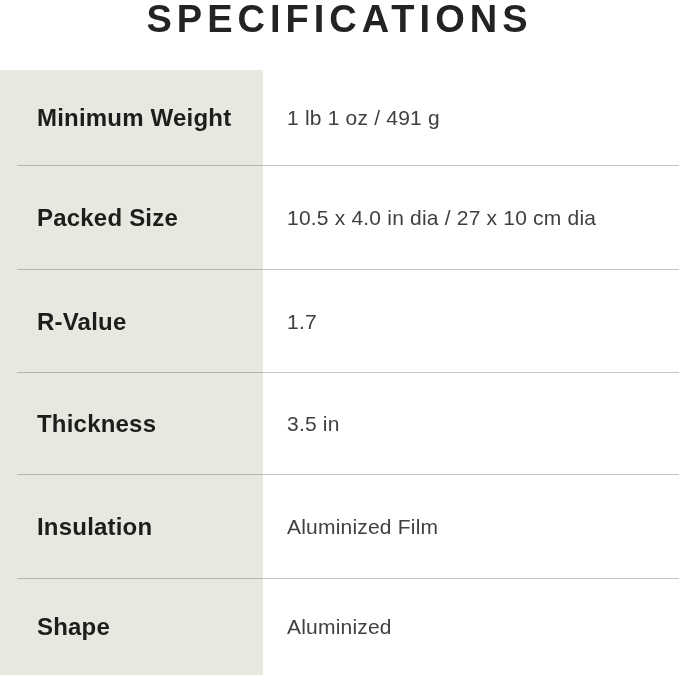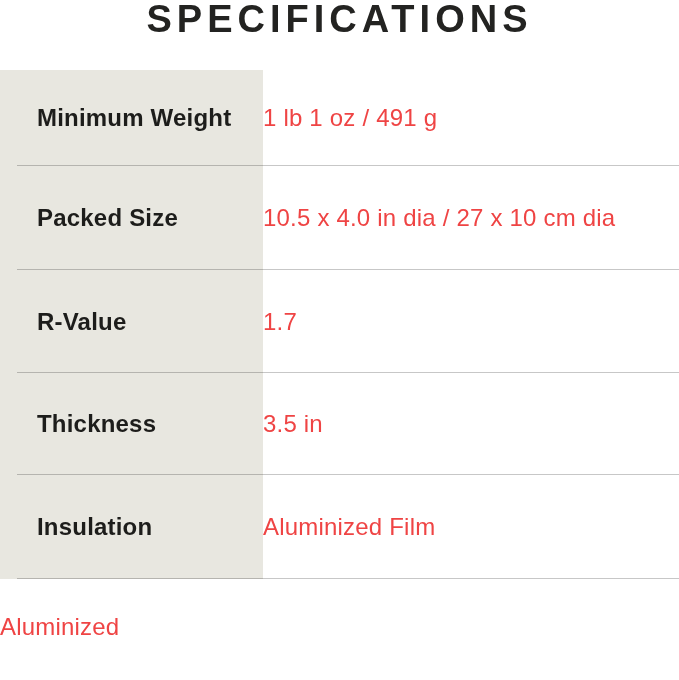--- a/index.html
+++ b/index.html
@@ -57,24 +57,25 @@
     font-weight: 700;
     letter-spacing: 0.2px;
     color: #1d1d1b;
   }
   .spec-value {
     box-sizing: border-box;
     flex: 1;
     background: #ffffff;
     display: flex;
     align-items: center;
-    font-size: 24px;
+    padding-left: 24px;
+    font-size: 21px;
     font-weight: 400;
     letter-spacing: 0.2px;
-    color: #ef4444;
+    color: #404040;
   }
 </style>
 </head>
 <body>
 
 <h1 class="page-title">SPECIFICATIONS</h1>
 
 <div class="spec-table">
 
   <div class="spec-row h96">
@@ -96,16 +97,17 @@
     <div class="spec-label">Thickness</div>
     <div class="spec-value">3.5 in</div>
   </div>
 
   <div class="spec-row h104">
     <div class="spec-label">Insulation</div>
     <div class="spec-value">Aluminized Film</div>
   </div>
 
   <div class="spec-row h96">
+    <div class="spec-label">Shape</div>
     <div class="spec-value">Aluminized</div>
   </div>
 
 </div>
 
 </body></html>

